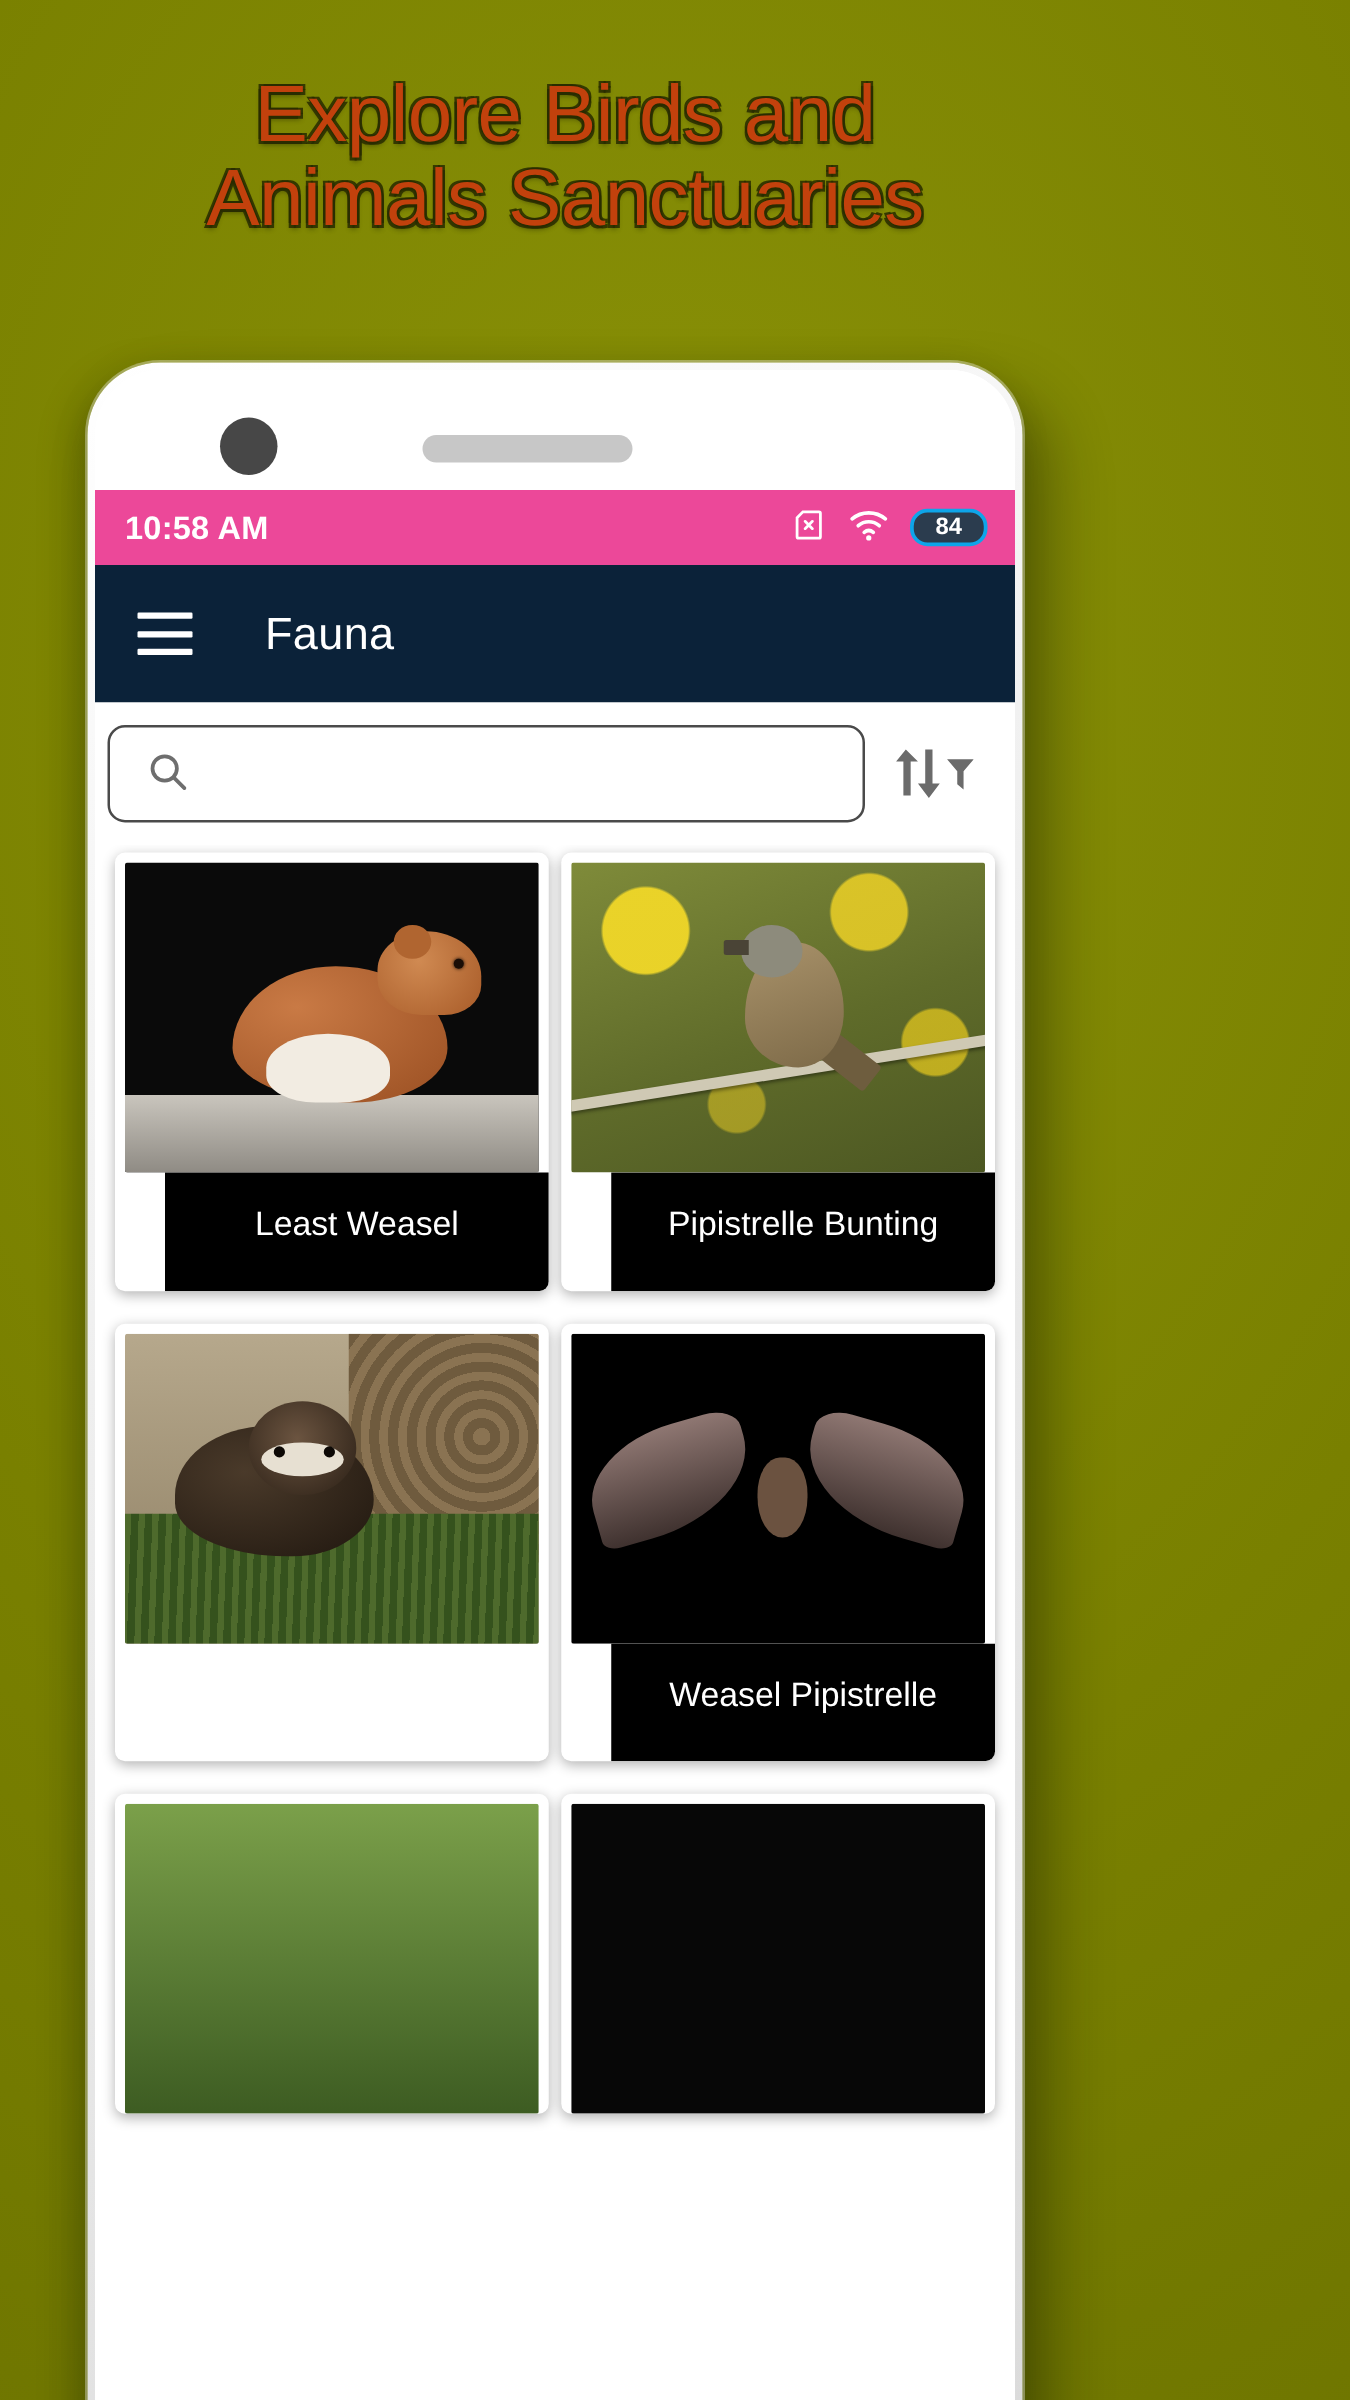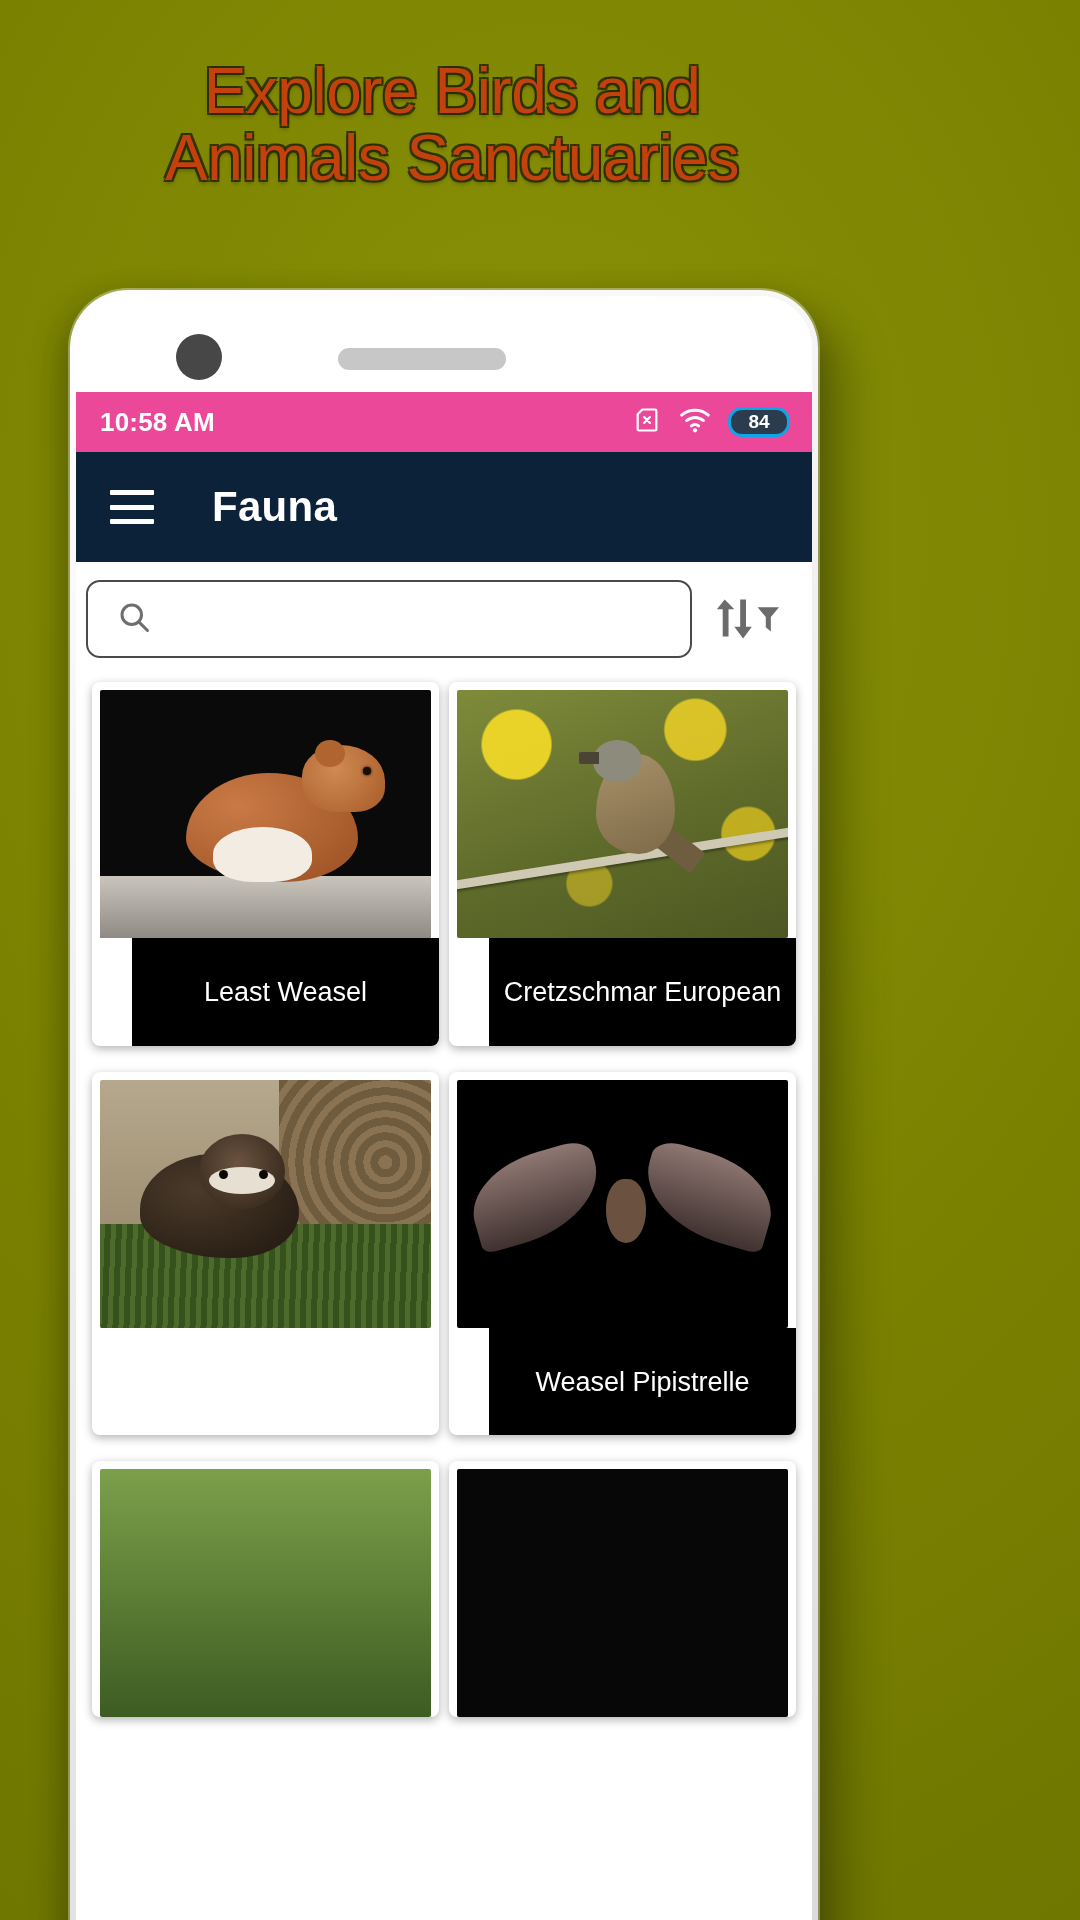--- a/index.html
+++ b/index.html
@@ -139,22 +139,22 @@
     justify-content: space-between;
     cursor: pointer;
   }
   .hamburger span {
     display: block;
     height: 5px;
     background: #ffffff;
     border-radius: 1px;
   }
   .app-title {
-    font-size: 42px;
-    font-weight: 700;
+    font-size: 36px;
+    font-weight: 400;
     color: #ffffff;
     letter-spacing: .3px;
   }
 
   
   .search-row {
     height: 114px;
     background: #ffffff;
     display: flex;
     align-items: center;
@@ -219,21 +219,21 @@
     height: 248px;
     border-radius: 2px;
     overflow: hidden;
     position: relative;
   }
   .card-label {
     background: #000000;
     color: #ffffff;
     text-align: center;
     font-size: 27px;
-    padding: 40px 6px 38px 6px;
+    padding: 27px 6px 38px 6px;
     line-height: 1.1;
     margin-left: 40px;
   }
 
   
   .ph { position:absolute; inset:0; }
 
   
   .ph-weasel { background:#0a0a0a; }
   .ph-weasel .ledge { position:absolute; left:0; right:0; bottom:0; height:62px;
@@ -385,21 +385,21 @@
         <div class="card">
           <div class="card-photo">
             <div class="ph ph-bird">
               <div class="wire"></div>
                 <div class="btail"></div>
                 <div class="bbody"></div>
               <div class="bhead"></div>
                 <div class="beak"></div>
             </div>
           </div>
-          <div class="card-label">Cretzschmar European</div>
+          <div class="card-label">Pipistrelle Bunting</div>
         </div>
 
         <div class="card">
           <div class="card-photo">
             <div class="ph ph-polecat">
               <div class="log"></div>
                 <div class="grass"></div>
                 <div class="pbody"></div>
               <div class="phead"></div>
                 <div class="mask"></div>

